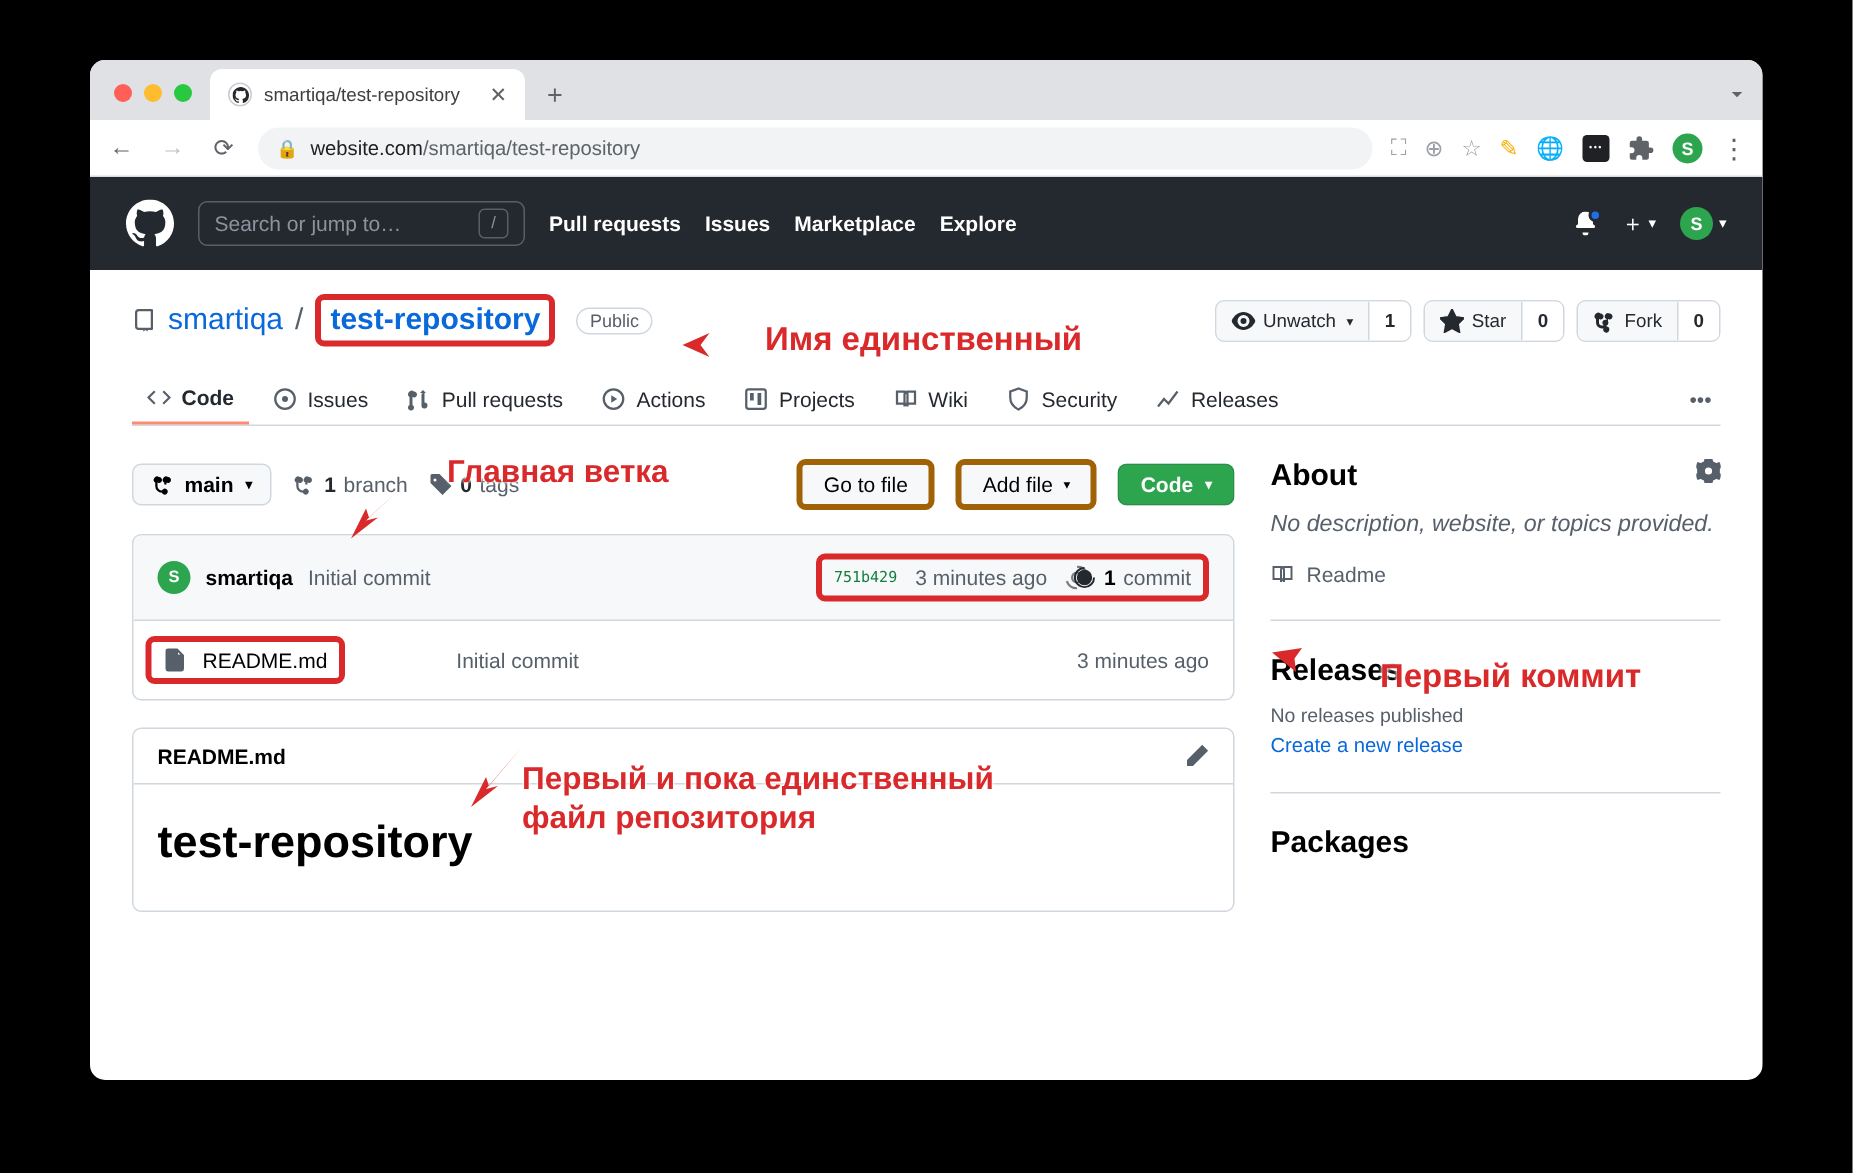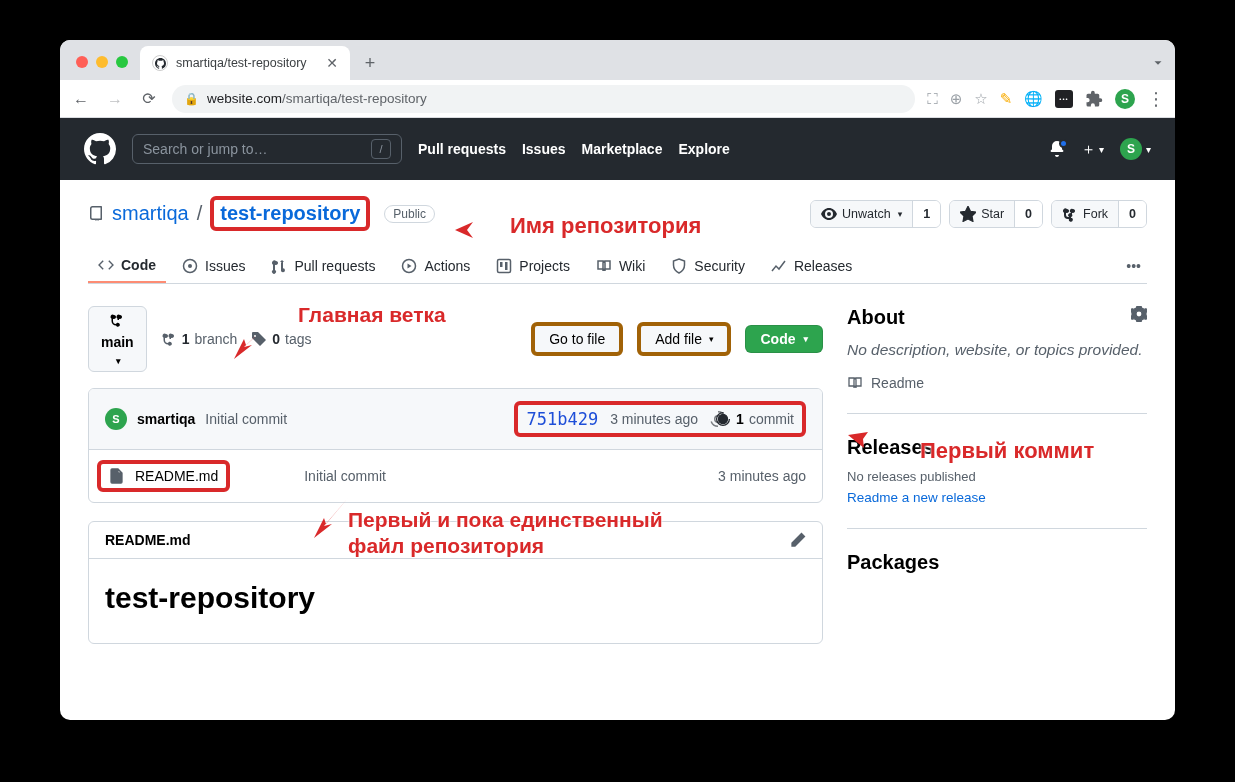--- a/index.html
+++ b/index.html
@@ -25,21 +25,21 @@
 .url-path{ color:#5f6368; }
 .addr-icons{ display:flex; gap:12px; align-items:center; color:#5f6368; font-size:15px; }
 .ext-g{ color:#9aa0a6; }
 .ext-pen{ color:#f9ab00; }
 .ext-s{ width:20px;height:20px;border-radius:50%;background:#2da44e;color:#fff;display:flex;align-items:center;justify-content:center;font-weight:700;font-size:12px; }
 .dotmenu{ font-size:18px; color:#5f6368; }
 
 
 .gh-header{ height:62px; background:#24292f; display:flex; align-items:center; padding:0 24px; gap:16px; color:#fff; }
 .gh-logo svg{ fill:#fff; }
-.gh-search{ width:270px; height:30px; background:#24292f; border:1px solid #57606a; border-radius:6px; display:flex; align-items:center; padding:0 10px; color:#8b949e; font-size:14px; justify-content:space-between; }
+.gh-search{ width:218px; height:30px; background:#24292f; border:1px solid #57606a; border-radius:6px; display:flex; align-items:center; padding:0 10px; color:#8b949e; font-size:14px; justify-content:space-between; }
 .gh-slash{ border:1px solid #57606a; border-radius:4px; width:20px; height:20px; display:flex; align-items:center; justify-content:center; font-size:11px; color:#8b949e; }
 .gh-nav{ display:flex; gap:16px; font-size:14px; font-weight:600; }
 .gh-nav a{ color:#fff; text-decoration:none; }
 .gh-right{ margin-left:auto; display:flex; align-items:center; gap:16px; }
 .gh-bell{ position:relative; }
 .gh-bell-dot{ position:absolute; top:-2px; right:-3px; width:9px;height:9px;border-radius:50%;background:#1f6feb;border:2px solid #24292f; }
 .gh-plus{ display:flex; align-items:center; gap:3px; font-size:15px; }
 .gh-avatar{ width:22px;height:22px;border-radius:50%;background:#2da44e;color:#fff;display:flex;align-items:center;justify-content:center;font-weight:700;font-size:12px; }
 .gh-caret{ font-size:10px; color:#fff; }
 
@@ -64,35 +64,35 @@
 .repo-tab.sel{ font-weight:600; border-bottom:2px solid #fd8c73; }
 .repo-tab svg{ width:16px;height:16px; color:#57606a; }
 .tab-kebab{ margin-left:auto; color:#57606a; padding:8px 6px; }
 
 
 .cols{ display:flex; gap:24px; padding-top:22px; }
 .left{ flex:1; min-width:0; }
 .right{ width:300px; }
 
 .file-nav{ display:flex; align-items:center; gap:14px; margin-bottom:16px; }
-.branch-btn{ border:1px solid #d0d7de; border-radius:6px; background:#f6f8fa; padding:5px 12px; font-size:14px; font-weight:600; display:flex; align-items:center; gap:6px;flex-direction:column; }
+.branch-btn{ border:1px solid #d0d7de; border-radius:6px; background:#f6f8fa; padding:5px 12px; font-size:14px; font-weight:600; display:flex; align-items:center; gap:6px; }
 .meta-link{ font-size:14px; color:#24292f; display:flex; align-items:center; gap:5px; }
 .meta-link b{ font-weight:600; }
 .meta-link .mut{ color:#57606a; }
 .spacer{ flex:1; }
 .btn2{ border:4px solid #a16207; border-radius:6px; background:#f6f8fa; padding:5px 14px; font-size:14px; font-weight:400; display:flex;align-items:center;gap:5px; }
 .btn-green{ background:#2da44e; color:#fff; border:1px solid rgba(27,31,36,.15); border-radius:6px; padding:5px 14px; font-size:14px; font-weight:600; display:flex;align-items:center;gap:6px; }
 
 .file-box{ border:1px solid #d0d7de; border-radius:6px; overflow:hidden; }
 .commit-row{ background:#f6f8fa; padding:12px 16px; display:flex; align-items:center; gap:10px; font-size:14px; border-bottom:1px solid #d0d7de; }
 .mini-av{ width:22px;height:22px;border-radius:50%;background:#2da44e;color:#fff;display:flex;align-items:center;justify-content:center;font-weight:700;font-size:11px; }
 .commit-user{ font-weight:600; }
 .commit-msg{ color:#57606a; }
 .commit-meta{ margin-left:auto; display:flex; align-items:center; gap:12px; border:4px solid #d9292a; border-radius:6px; padding:4px 8px; }
-.sha{ font-family:ui-monospace,monospace; font-size:17px; color:#1d4ed8; }
+.sha{ font-family:ui-monospace,monospace; font-size:10px; color:#15803d; }
 .ago{ color:#57606a; font-size:14px; }
 .commits{ display:flex; align-items:center; gap:5px; }
 .commits b{ font-weight:600; }
 
 .file-row{ display:flex; align-items:center; padding:10px 16px; font-size:14px; gap:14px; }
 .file-name-box{ display:flex;align-items:center;gap:10px; border:4px solid #d9292a; border-radius:6px; padding:4px 8px; margin-left:-8px; }
 .file-icon{ color:#57606a; }
 .file-msg{ color:#57606a; margin-left:60px; }
 .file-ago{ margin-left:auto; color:#57606a; }
 
@@ -408,37 +408,37 @@
           <div class="sb-link">
             <svg class="ico16" viewBox="0 0 16 16">
                 <path fill="none" stroke="currentColor" stroke-width="1.3" d="M2 3h5a2 2 0 0 1 2 2v8a2 2 0 0 0-2-2H2V3zm12 0H9a2 2 0 0 0-2 2v8a2 2 0 0 1 2-2h5V3z"></path>
               </svg>
             <span>Readme</span>
           </div>
         </div>
         <div class="sb-sec">
           <h2>Releases</h2>
           <div class="sb-sm">No releases published</div>
-          <a class="link">Readme a new release</a>
+          <a class="link">Create a new release</a>
         </div>
         <div class="sb-sec">
           <h2>Packages</h2>
         </div>
       </div>
     </div>
 
   </div>
 </div>
 
 <div class="arrow" style="left:455px; top:215px;">
   <svg width="50" height="30">
       <path d="M50 15 L12 15 L18 7 L0 15 L18 23 L12 15 Z"></path>
     </svg>
 </div>
-<div class="ann" style="left:510px; top:213px;">Имя репозитория</div>
+<div class="ann" style="left:510px; top:213px;">Имя единственный</div>
 
 <div class="arrow" style="left:234px; top:319px;">
   <svg width="40" height="40">
       <path d="M35 5 L10 28 L18 26 L0 40 L10 20 L12 26 Z"></path>
     </svg>
 </div>
 <div class="ann" style="left:278px; top:303px; font-size:21px;margin-left:20px;">Главная ветка</div>
 
 <div class="arrow" style="left:848px; top:423px;">
   <svg width="70" height="30">

